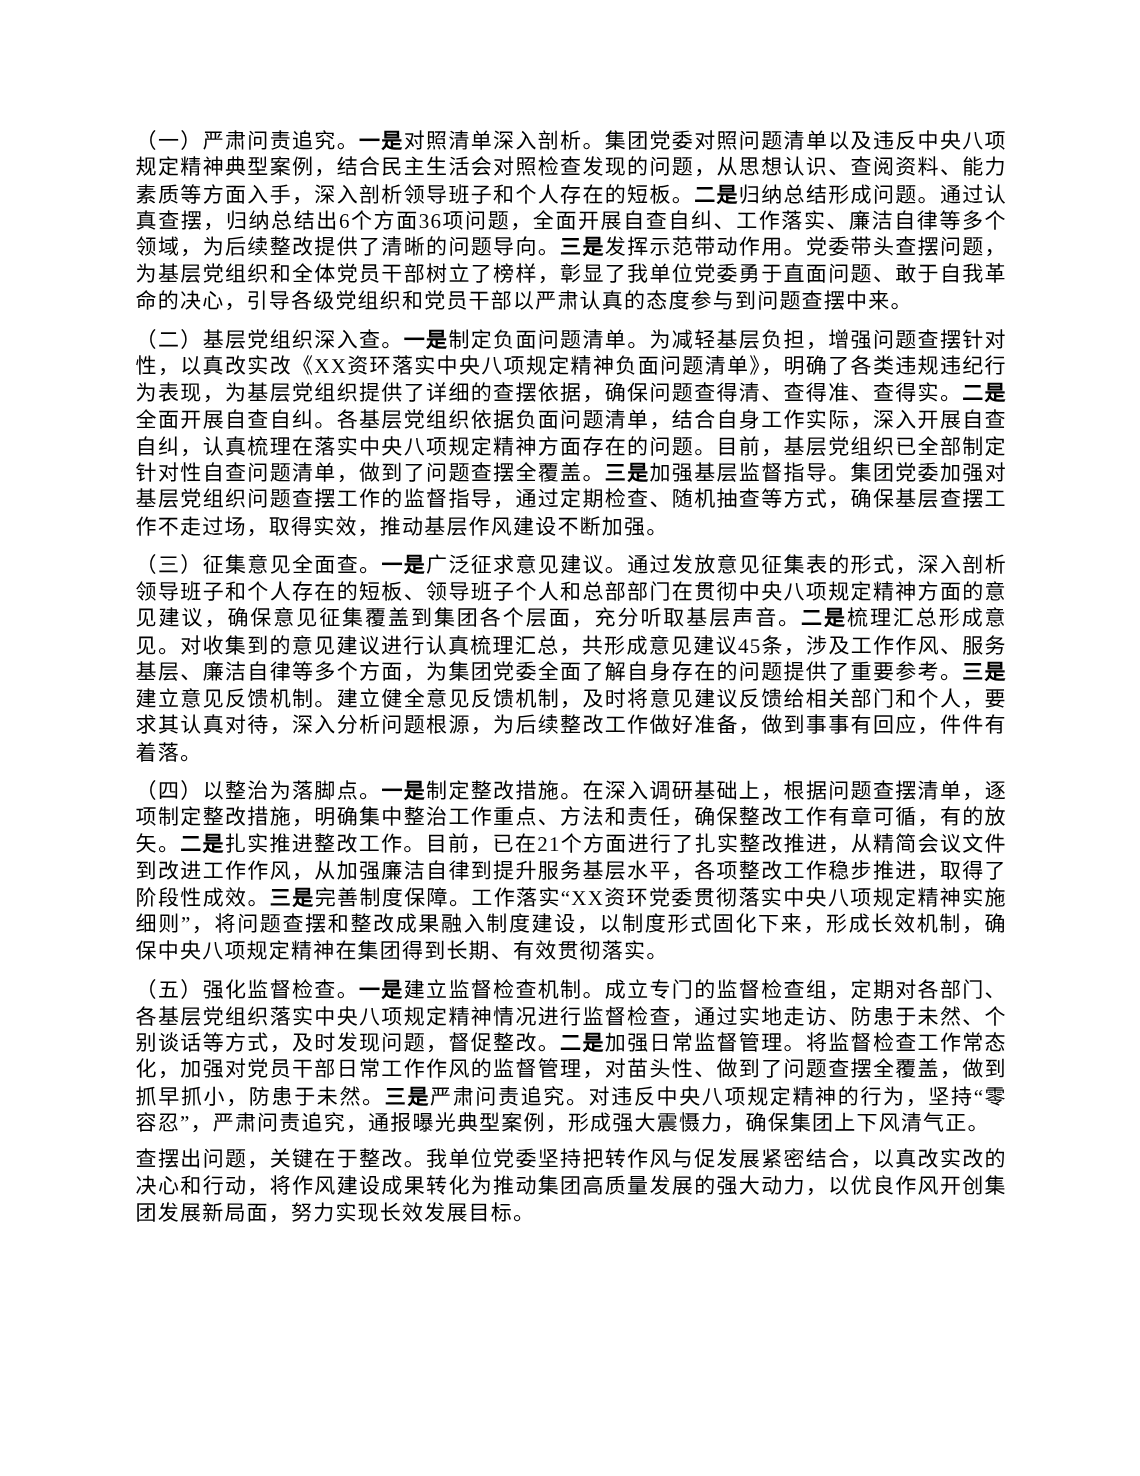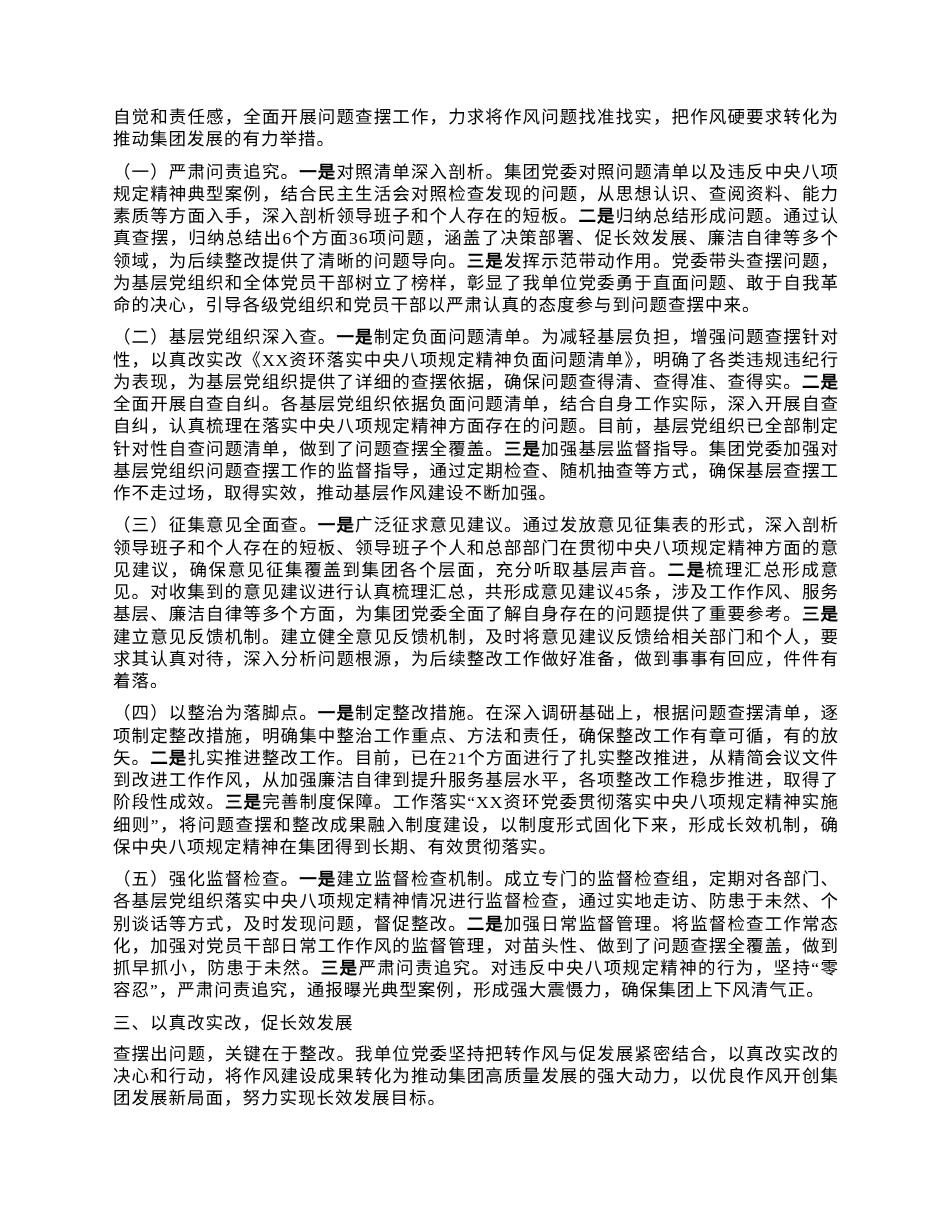--- a/index.html
+++ b/index.html
@@ -42,22 +42,20 @@
   .doc b {
     font-weight: 700;
     margin-top: 40px;
   }
 </style>
 </head>
 <body>
 
 <main class="page">
   <article class="doc">
-      <p class="para"><span>自觉和责任感，全面开展问题查摆工作，力求将作风问题找准找实，把作风硬要求转化为推动集团发展的有力举措。</span></p>
-      <p class="para"><span>（一）严肃问责追究。</span><b>一是</b><span>对照清单深入剖析。集团党委对照问题清单以及违反中央八项规定精神典型案例，结合民主生活会对照检查发现的问题，从思想认识、查阅资料、能力素质等方面入手，深入剖析领导班子和个人存在的短板。</span><b>二是</b><span>归纳总结形成问题。通过认真查摆，归纳总结出6个方面36项问题，涵盖了决策部署、促长效发展、廉洁自律等多个领域，为后续整改提供了清晰的问题导向。</span><b>三是</b><span>发挥示范带动作用。党委带头查摆问题，为基层党组织和全体党员干部树立了榜样，彰显了我单位党委勇于直面问题、敢于自我革命的决心，引导各级党组织和党员干部以严肃认真的态度参与到问题查摆中来。</span></p>
+      <p class="para"><span>（一）严肃问责追究。</span><b>一是</b><span>对照清单深入剖析。集团党委对照问题清单以及违反中央八项规定精神典型案例，结合民主生活会对照检查发现的问题，从思想认识、查阅资料、能力素质等方面入手，深入剖析领导班子和个人存在的短板。</span><b>二是</b><span>归纳总结形成问题。通过认真查摆，归纳总结出6个方面36项问题，全面开展自查自纠、工作落实、廉洁自律等多个领域，为后续整改提供了清晰的问题导向。</span><b>三是</b><span>发挥示范带动作用。党委带头查摆问题，为基层党组织和全体党员干部树立了榜样，彰显了我单位党委勇于直面问题、敢于自我革命的决心，引导各级党组织和党员干部以严肃认真的态度参与到问题查摆中来。</span></p>
       <p class="para"><span>（二）基层党组织深入查。</span><b>一是</b><span>制定负面问题清单。为减轻基层负担，增强问题查摆针对性，以真改实改《XX资环落实中央八项规定精神负面问题清单》，明确了各类违规违纪行为表现，为基层党组织提供了详细的查摆依据，确保问题查得清、查得准、查得实。</span><b>二是</b><span>全面开展自查自纠。各基层党组织依据负面问题清单，结合自身工作实际，深入开展自查自纠，认真梳理在落实中央八项规定精神方面存在的问题。目前，基层党组织已全部制定针对性自查问题清单，做到了问题查摆全覆盖。</span><b>三是</b><span>加强基层监督指导。集团党委加强对基层党组织问题查摆工作的监督指导，通过定期检查、随机抽查等方式，确保基层查摆工作不走过场，取得实效，推动基层作风建设不断加强。</span></p>
       <p class="para"><span>（三）征集意见全面查。</span><b>一是</b><span>广泛征求意见建议。通过发放意见征集表的形式，深入剖析领导班子和个人存在的短板、领导班子个人和总部部门在贯彻中央八项规定精神方面的意见建议，确保意见征集覆盖到集团各个层面，充分听取基层声音。</span><b>二是</b><span>梳理汇总形成意见。对收集到的意见建议进行认真梳理汇总，共形成意见建议45条，涉及工作作风、服务基层、廉洁自律等多个方面，为集团党委全面了解自身存在的问题提供了重要参考。</span><b>三是</b><span>建立意见反馈机制。建立健全意见反馈机制，及时将意见建议反馈给相关部门和个人，要求其认真对待，深入分析问题根源，为后续整改工作做好准备，做到事事有回应，件件有着落。</span></p>
       <p class="para"><span>（四）以整治为落脚点。</span><b>一是</b><span>制定整改措施。在深入调研基础上，根据问题查摆清单，逐项制定整改措施，明确集中整治工作重点、方法和责任，确保整改工作有章可循，有的放矢。</span><b>二是</b><span>扎实推进整改工作。目前，已在21个方面进行了扎实整改推进，从精简会议文件到改进工作作风，从加强廉洁自律到提升服务基层水平，各项整改工作稳步推进，取得了阶段性成效。</span><b>三是</b><span>完善制度保障。工作落实“XX资环党委贯彻落实中央八项规定精神实施细则”，将问题查摆和整改成果融入制度建设，以制度形式固化下来，形成长效机制，确保中央八项规定精神在集团得到长期、有效贯彻落实。</span></p>
       <p class="para"><span>（五）强化监督检查。</span><b>一是</b><span>建立监督检查机制。成立专门的监督检查组，定期对各部门、各基层党组织落实中央八项规定精神情况进行监督检查，通过实地走访、防患于未然、个别谈话等方式，及时发现问题，督促整改。</span><b>二是</b><span>加强日常监督管理。将监督检查工作常态化，加强对党员干部日常工作作风的监督管理，对苗头性、做到了问题查摆全覆盖，做到抓早抓小，防患于未然。</span><b>三是</b><span>严肃问责追究。对违反中央八项规定精神的行为，坚持“零容忍”，严肃问责追究，通报曝光典型案例，形成强大震慑力，确保集团上下风清气正。</span></p>
-      <p class="para heading"><span>三、以真改实改，促长效发展</span></p>
       <p class="para"><span>查摆出问题，关键在于整改。我单位党委坚持把转作风与促发展紧密结合，以真改实改的决心和行动，将作风建设成果转化为推动集团高质量发展的强大动力，以优良作风开创集团发展新局面，努力实现长效发展目标。</span></p>
     </article>
 </main>
 
 </body></html>

